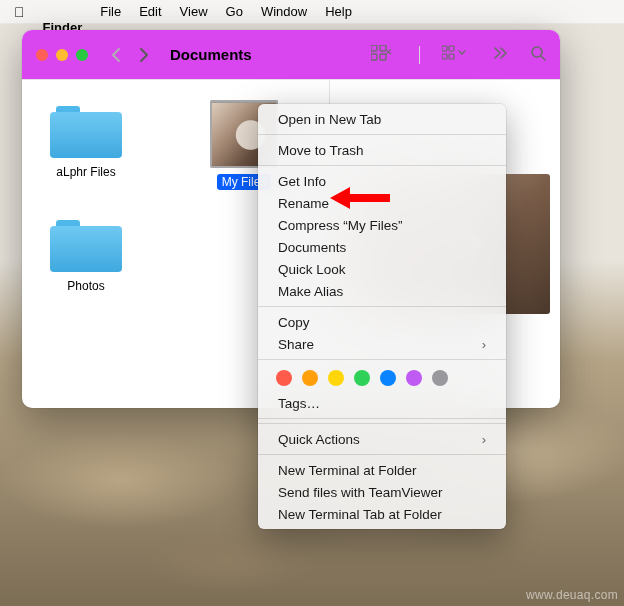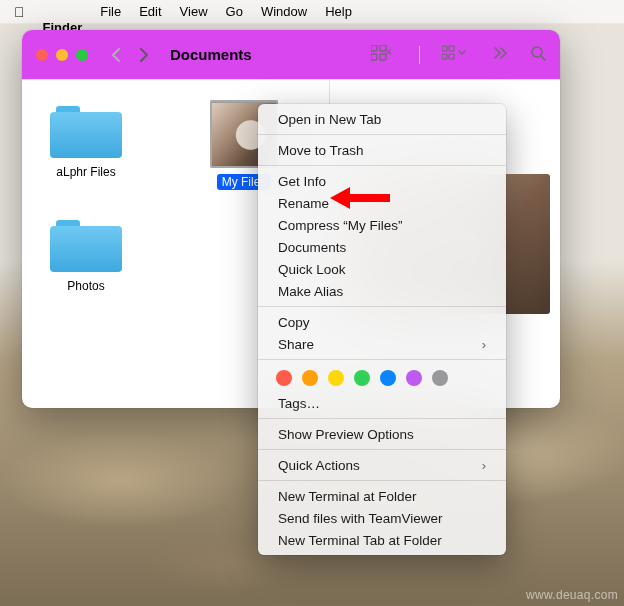--- a/index.html
+++ b/index.html
@@ -226,23 +226,20 @@
     <div style="background:#ffd60a"></div>
     <div style="background:#30d158"></div>
     <div style="background:#0a84ff"></div>
     <div style="background:#bf5af2"></div>
     <div style="background:#98989d"></div>
   </div>
   <div class="ctx-item">
       <span>Tags…</span>
     </div>
   <div class="ctx-sep"></div>
-  <div class="ctx-item">
-      <span>Show Preview Options</span>
-    </div>
   <div class="ctx-sep"></div>
   <div class="ctx-item">
       <span>Quick Actions</span>
       <span class="chev">›</span>
     </div>
   <div class="ctx-sep"></div>
   <div class="ctx-item">
       <span>New Terminal at Folder</span>
     </div>
   <div class="ctx-item">

